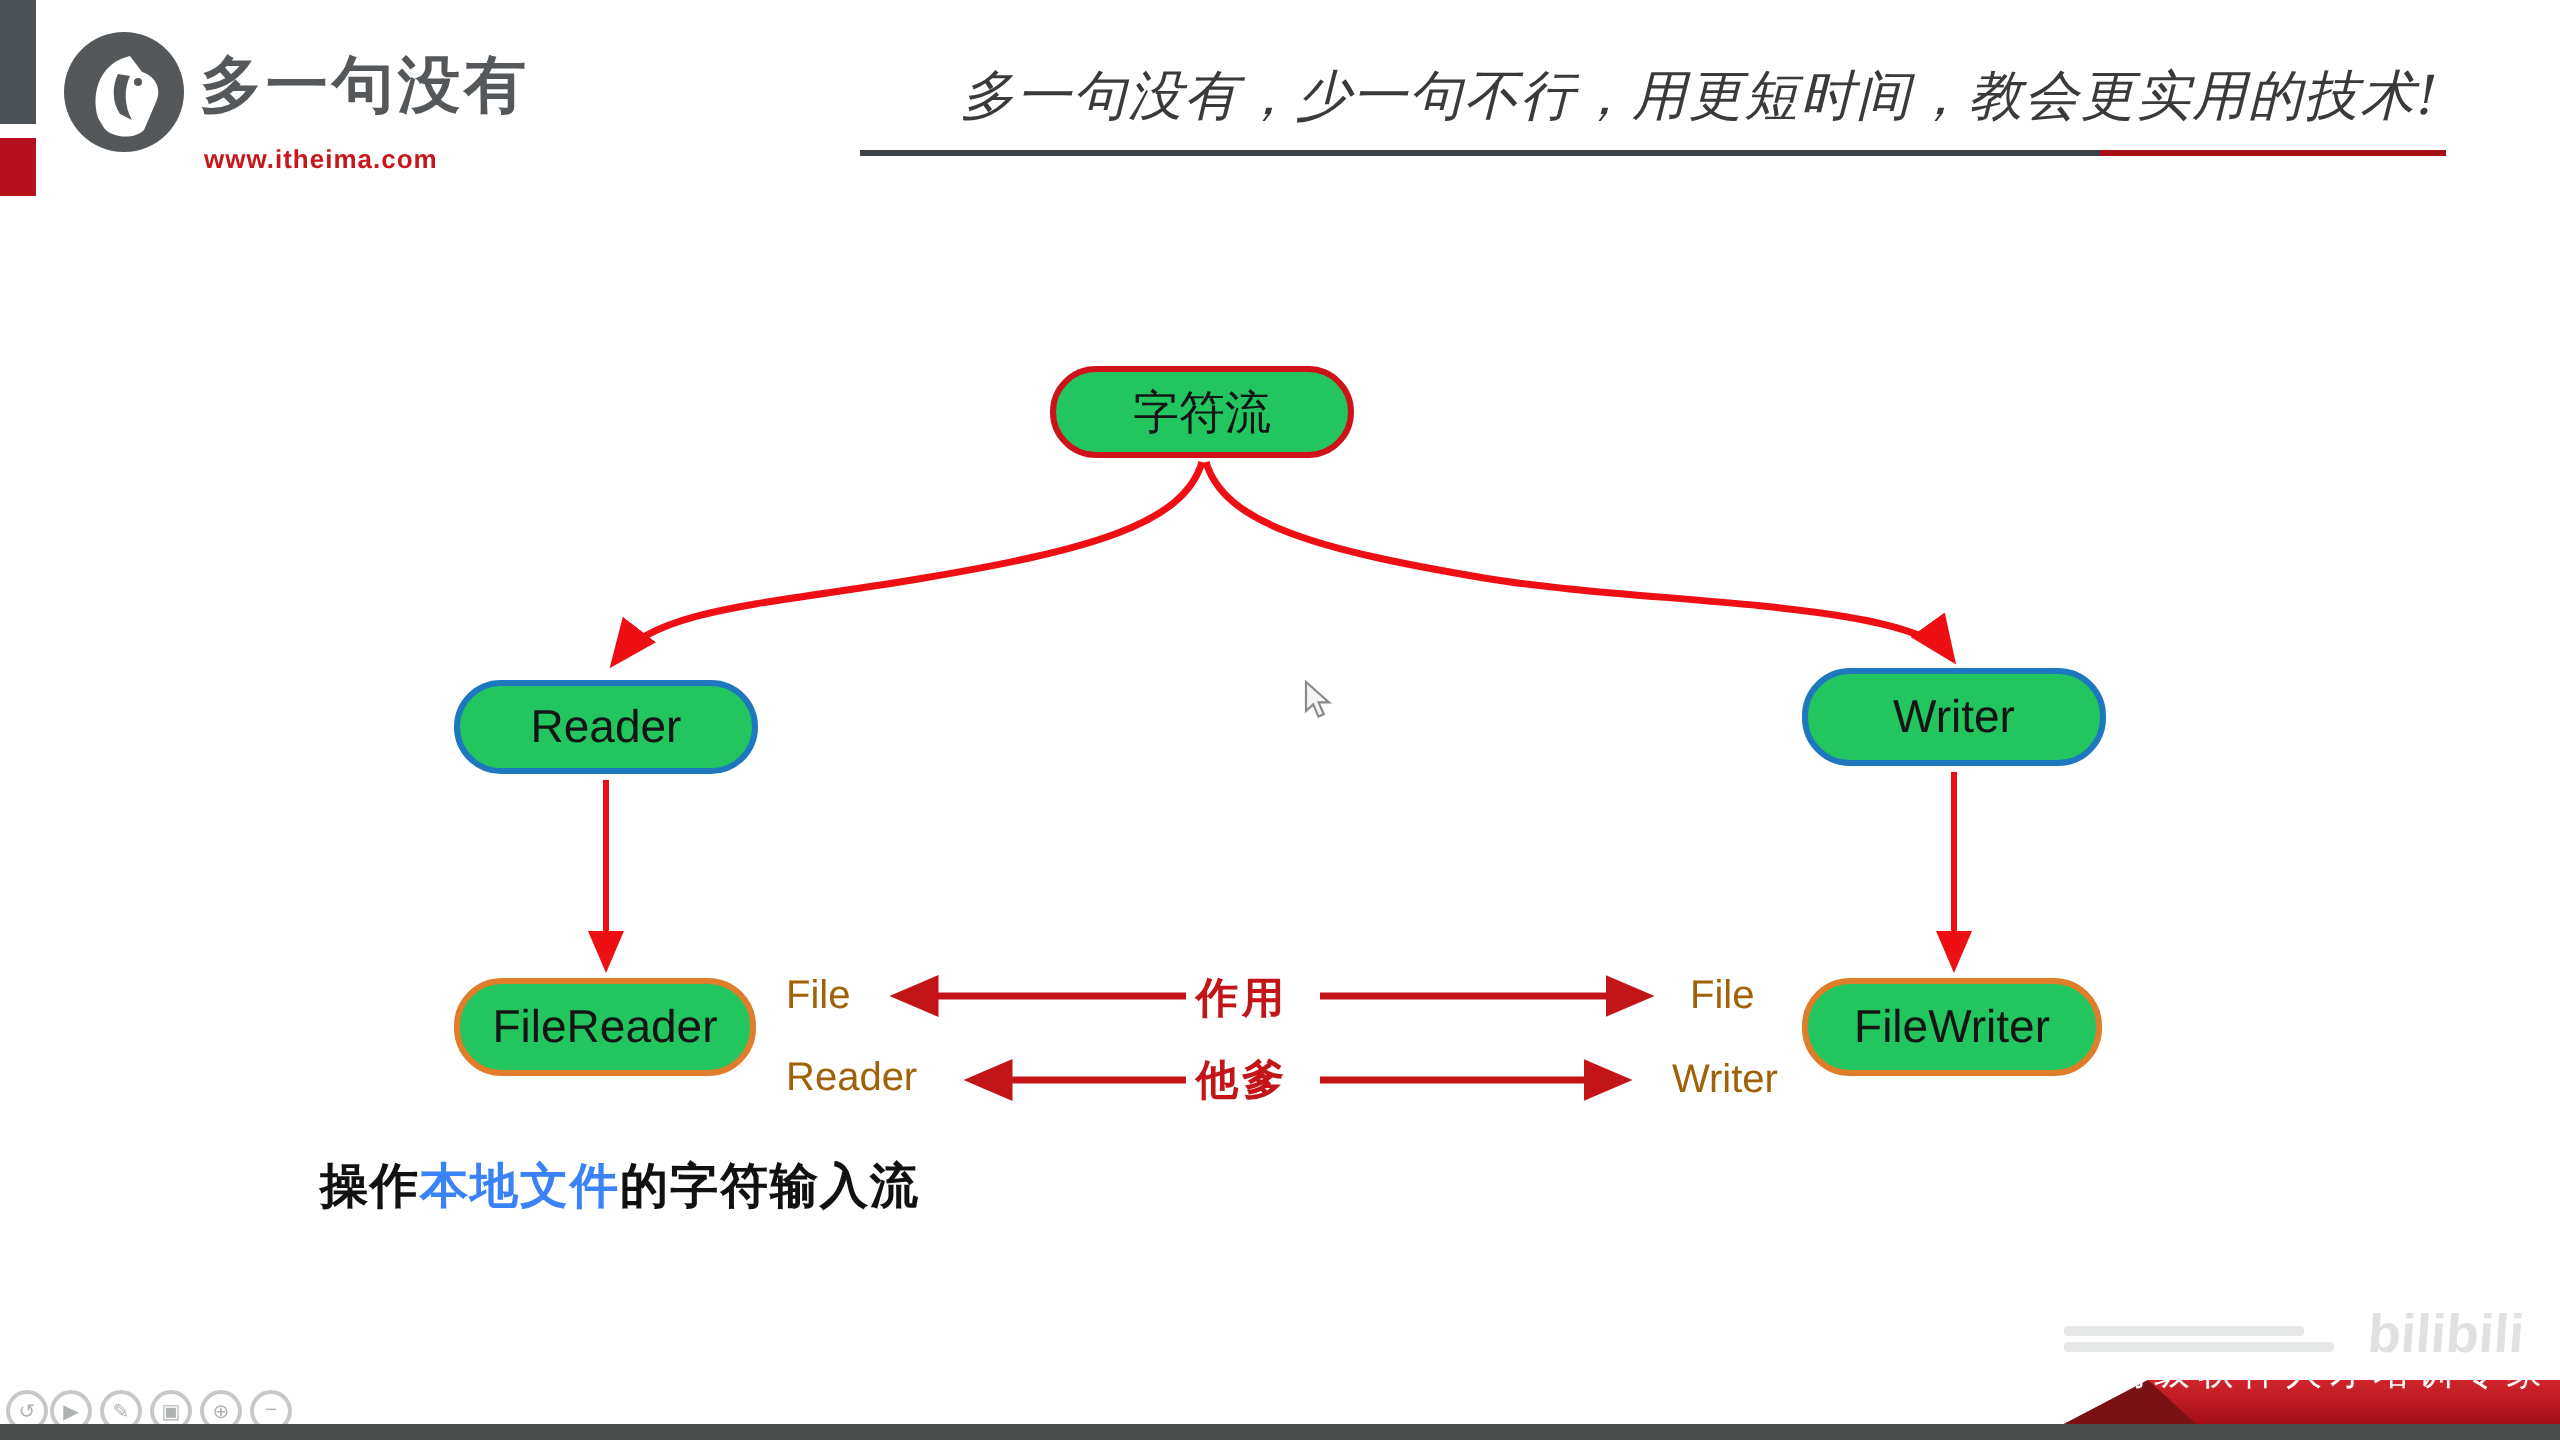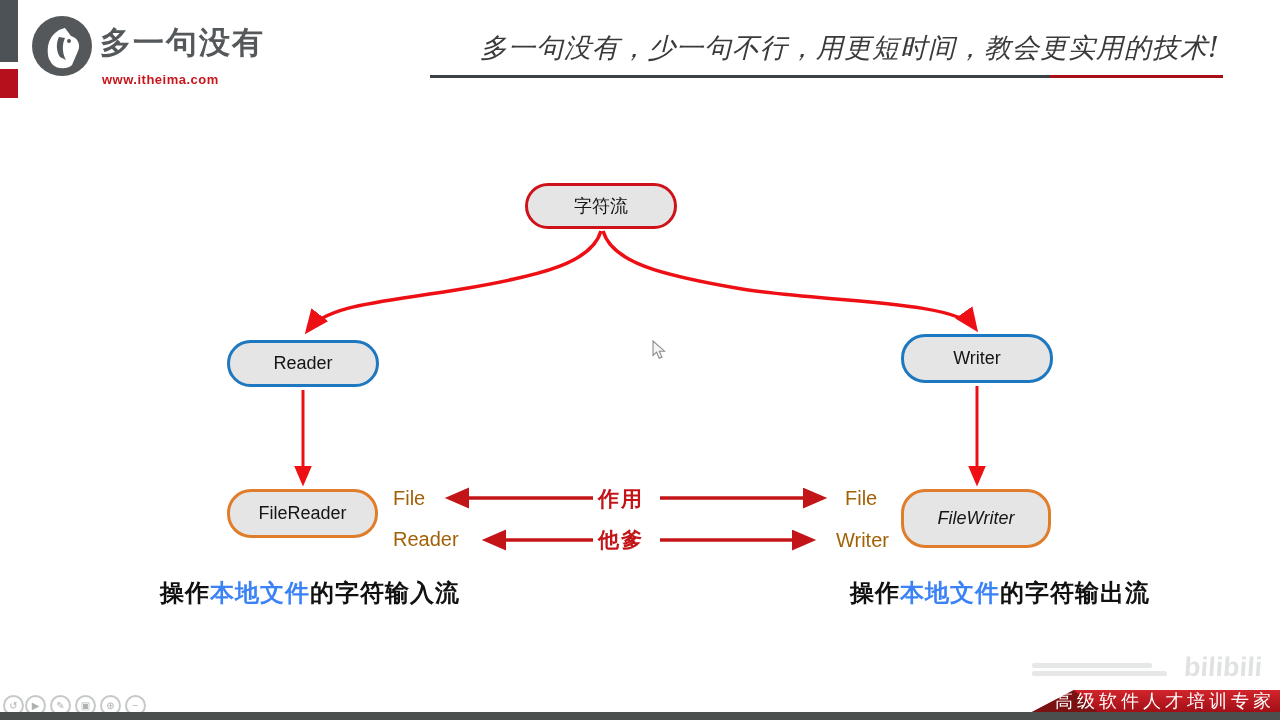--- a/index.html
+++ b/index.html
@@ -17,27 +17,27 @@
                 color:#54585a; letter-spacing:2px; }
   .brand-url  { position:absolute; left:102px; top:72px; font-size:13px; font-weight:700;
                 color:#c8161d; letter-spacing:0.5px; }
   .motto { position:absolute; left:455px; top:30px; width:790px; text-align:center;
            font-family:"DejaVu Serif", serif; font-style:italic;
            font-size:27px; color:#3a3a3a; letter-spacing:1px; }
   .rule-gray { position:absolute; left:430px; top:75px; width:620px; height:3px; background:#3c4146; }
   .rule-red  { position:absolute; left:1050px; top:75px; width:173px; height:3px; background:#a50f15; }
 
   
-  .node { position:absolute; background:#e5e5e5; border-radius:24px; display:flex;
-          align-items:center; justify-content:center; font-size:18px; color:#151515; z-index:3; }
+  .node { position:absolute; background:#22c55e; border-radius:24px; display:flex;
+          align-items:center; justify-content:center; font-size:23px; color:#151515; z-index:3; }
   .node-root   { left:525px; top:183px; width:152px; height:46px; border:3px solid #cf1119; }
   .node-reader { left:227px; top:340px; width:152px; height:47px; border:3px solid #1e78c0; }
   .node-writer { left:901px; top:334px; width:152px; height:49px; border:3px solid #1e78c0; }
   .node-freader{ left:227px; top:489px; width:151px; height:49px; border:3px solid #e07d2a; }
-  .node-fwriter{ left:901px; top:489px; width:150px; height:59px; border:3px solid #e07d2a;font-style:italic; }
+  .node-fwriter{ left:901px; top:489px; width:150px; height:49px; border:3px solid #e07d2a; }
 
   .arrow-layer { position:absolute; left:0; top:0; width:1280px; height:720px;
                  z-index:2; pointer-events:none; }
 
   
   .rel-label { position:absolute; font-size:20px; color:#a16207; z-index:3; }
   .rel-file-l   { left:393px; top:487px; }
   .rel-file-r   { left:845px; top:487px; }
   .rel-reader   { left:393px; top:528px; }
   .rel-writer   { left:836px; top:529px; }
@@ -63,21 +63,21 @@
   .wm-marks i { display:block; height:5px; margin:3px 0; border-radius:2px;
                 background:#c9cdcc; }
   .wm-marks i:nth-child(1){ width:120px; }
   .wm-marks i:nth-child(2){ width:135px; }
   .wm-text { position:absolute; right:0; top:0; font-size:27px; font-weight:900;
              color:#b9bfbe; transform:skewX(-4deg); letter-spacing:0; }
 
   
   .banner-shape { position:absolute; left:0; top:0; width:1280px; height:720px;
                   z-index:5; pointer-events:none; }
-  .banner-text { position:absolute; left:1050px; top:691px; width:230px; text-align:center;
+  .banner-text { position:absolute; left:1050px; top:676px; width:230px; text-align:center;
                  font-family:Liberation Sans, sans-serif; font-size:18px; line-height:20px;
                  color:#fff; letter-spacing:4px; z-index:6; }
 
   
   .player { position:absolute; left:0px; top:695px; height:22px; z-index:4; }
   .pbtn { position:absolute; top:0; width:21px; height:21px; border-radius:50%;
           border:2px solid rgba(150,156,154,0.55); color:rgba(140,146,144,0.7);
           display:flex; align-items:center; justify-content:center; font-size:10px;
           background:rgba(255,255,255,0.4); }
 
@@ -137,21 +137,20 @@
   <div class="node node-fwriter">FileWriter</div>
 
   <div class="rel-label rel-file-l">File</div>
   <div class="rel-center rel-center-1">作用</div>
   <div class="rel-label rel-file-r">File</div>
   <div class="rel-label rel-reader">Reader</div>
   <div class="rel-center rel-center-2">他爹</div>
   <div class="rel-label rel-writer">Writer</div>
 
   <div class="caption caption-left"><span>操作</span><span class="hl">本地文件</span><span>的字符输入流</span></div>
-  <div class="caption caption-right"><span>操作</span><span class="hl">本地文件</span><span>的字符输出流</span></div>
 
   <svg class="cursor" width="14" height="20" viewBox="0 0 14 20">
     <path d="M1,1 L1,15.5 L4.6,12.2 L7.2,18.3 L9.9,17.1 L7.3,11.2 L12.5,11.2 Z" fill="#f5f5f5" stroke="#8a8a8a" stroke-width="1.1"></path>
   </svg>
 
   <div class="watermark">
     <div class="wm-marks">
         <i></i>
         <i></i>
       </div>

